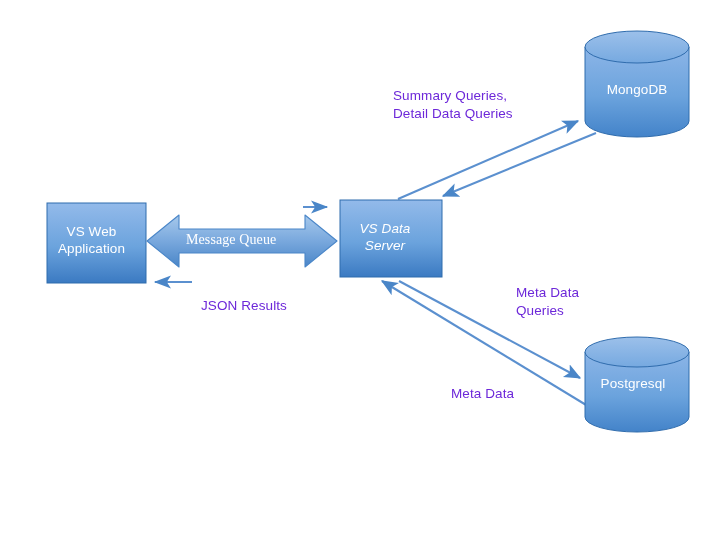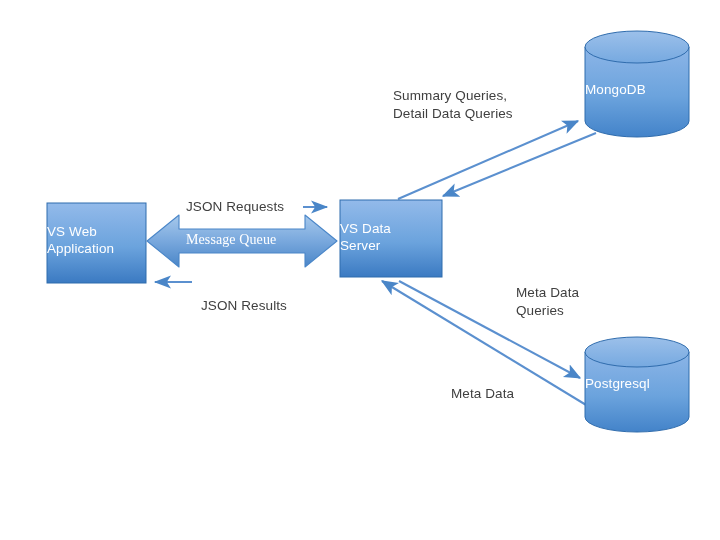--- a/index.html
+++ b/index.html
@@ -20,28 +20,28 @@
     left: 0;
     top: 0;
     width: 720px;
     height: 540px;
   }
   .node-label {
     position: absolute;
     color: #ffffff;
     font-size: 13.5px;
     line-height: 17px;
-    text-align: left;
+    text-align: center;
     white-space: pre-line;
     pointer-events: none;
     letter-spacing: 0.1px;
   }
   .edge-label {
     position: absolute;
-    color: #404040;
+    color: #6d28d9;
     font-size: 13.5px;
     line-height: 18px;
     white-space: pre-line;
     letter-spacing: 0.1px;
   }
   .mq-label {
     position: absolute;
     color: #ffffff;
     font-size: 14px;
     letter-spacing: 0.1px;
@@ -125,30 +125,29 @@
 
     <g>
       <path d="M 585,352 L 585,417 A 52,15 0 0 0 689,417 L 689,352 Z" fill="url(#cylBodyGrad)" stroke="#2f6cad" stroke-width="1"></path>
       <ellipse cx="637" cy="352" rx="52" ry="15" fill="url(#cylTopGrad)" stroke="#2f6cad" stroke-width="1"></ellipse>
     </g>
   </svg>
 
   <div class="node-label" style="left:47px; top:223px; width:89px;">VS Web
 Application</div>
 
-  <div class="node-label" style="left:340px; top:220px; width:90px;">VS Data
+  <div class="node-label" style="left:340px; top:220px; width:90px;font-style:italic;">VS Data
 Server</div>
 
   <div class="node-label" style="left:585px; top:81px; width:104px;">MongoDB</div>
 
   <div class="node-label" style="left:585px; top:375px; width:96px;">Postgresql</div>
 
   <div class="mq-label" style="left:186px; top:232px;font-family:Liberation Serif, serif;">Message Queue</div>
 
-  <div class="edge-label" style="left:186px; top:198px;">JSON Requests</div>
 
   <div class="edge-label" style="left:201px; top:273px;margin-top:24px;">JSON Results</div>
 
   <div class="edge-label" style="left:393px; top:87px;">Summary Queries,
 Detail Data Queries</div>
 
 
   <div class="edge-label" style="left:516px; top:284px;">Meta Data
 Queries</div>
 

